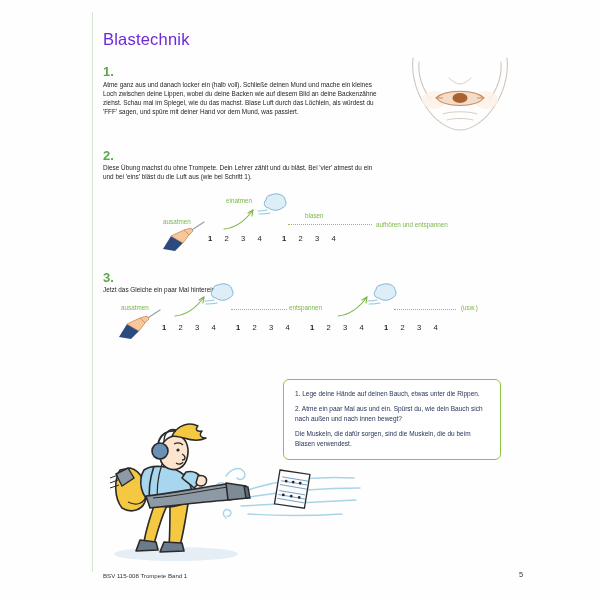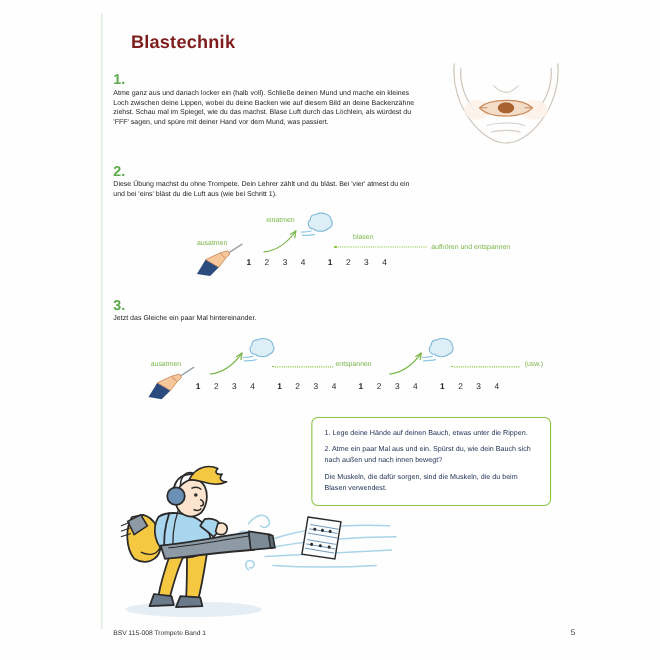--- a/index.html
+++ b/index.html
@@ -22,25 +22,25 @@
     left:92px;top:12px;width:1px;height:560px;
     background:#cfe3cf;
     opacity:.85;
   }
   .content{
     position:absolute;
     left:103px;top:0;width:420px;height:600px;
   }
   h1.heading{
     position:absolute;
-    left:16px;top:30px;
+    left:0;top:30px;
     margin:0;
     font-size:16.5px;
-    font-weight:700;
-    color:#7f1d1d;
+    font-weight:400;
+    color:#6d28d9;
     letter-spacing:.2px;
   }
   .step-num{
     position:absolute;
     font-size:13px;
     font-weight:700;
     color:#5aa94a;
     letter-spacing:0;
   }
   .para{
@@ -54,21 +54,21 @@
   #s1num{left:0;top:64px;}
   #s1p{left:0;top:80px;}
   .mouth{
     position:absolute;
     left:300px;top:56px;width:115px;height:96px;
   }
   
   #s2num{left:0;top:148px;}
   #s2p{left:0;top:163px;}
   
-  .diagram{position:absolute;margin-left:16px;}
+  .diagram{position:absolute;}
   .dlabel{
     position:absolute;
     font-size:6.3px;
     color:#7ab648;
     white-space:nowrap;
   }
   .dots{
     position:absolute;
     height:1px;
     border-top:1px dotted #8cc63f;
@@ -208,21 +208,21 @@
       </div>
 
       <div class="count" style="left:45px;top:42px;">
         <span class="num first">1</span><span class="num">2</span><span class="num">3</span><span class="num">4</span><span class="gap"></span><span class="num first">1</span><span class="num">2</span><span class="num">3</span><span class="num">4</span>
       </div>
     </div>
 
     <div class="step-num" id="s3num">3.</div>
     <div class="para" id="s3p">Jetzt das Gleiche ein paar Mal hintereinander.</div>
 
-    <div class="diagram" style="left:18px;top:306px;width:390px;height:62px;text-decoration:underline;">
+    <div class="diagram" style="left:18px;top:282px;width:390px;height:62px;text-decoration:underline;">
 
       <div style="position:absolute;left:85px;top:0px;">
         <svg width="30" height="22" viewBox="0 0 30 22">
           <path d="M12,3 C18,0 26,3 26,8 C28,10 27,15 23,16 C20,19 13,19 10,16 C5,16 4,10 7,8 C7,5 9,3 12,3 Z" fill="#ddeef7" stroke="#7fb8d8" stroke-width="1"></path>
           <g stroke="#8cc9e4" stroke-width="1.1" fill="none" stroke-linecap="round">
             <path d="M8,18 C4,19 1,19 -1,19"></path>
             <path d="M11,21 C7,22 3,22 0,22"></path>
           </g>
         </svg>
       </div>

